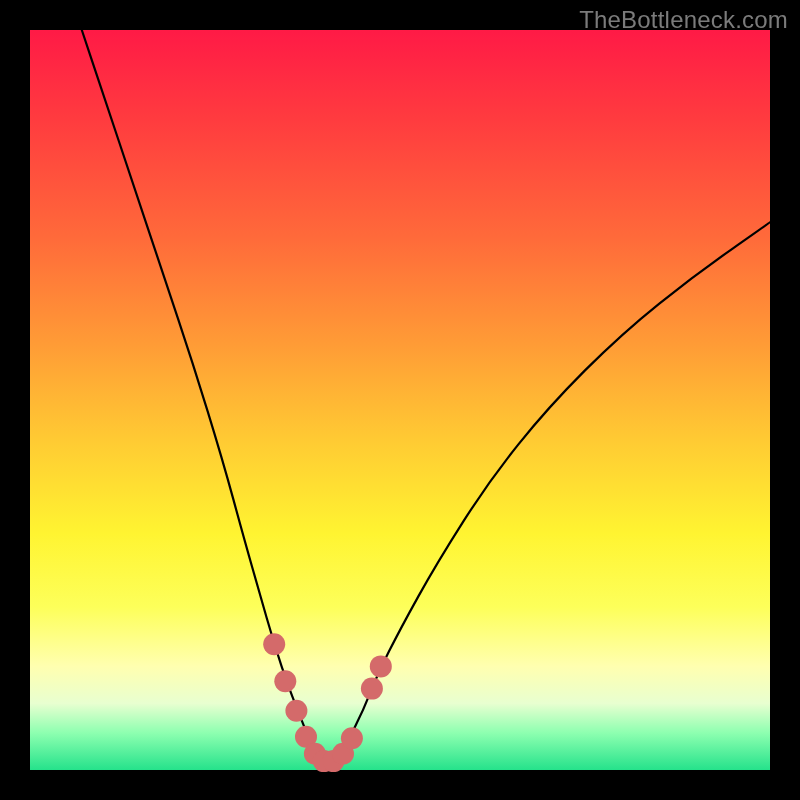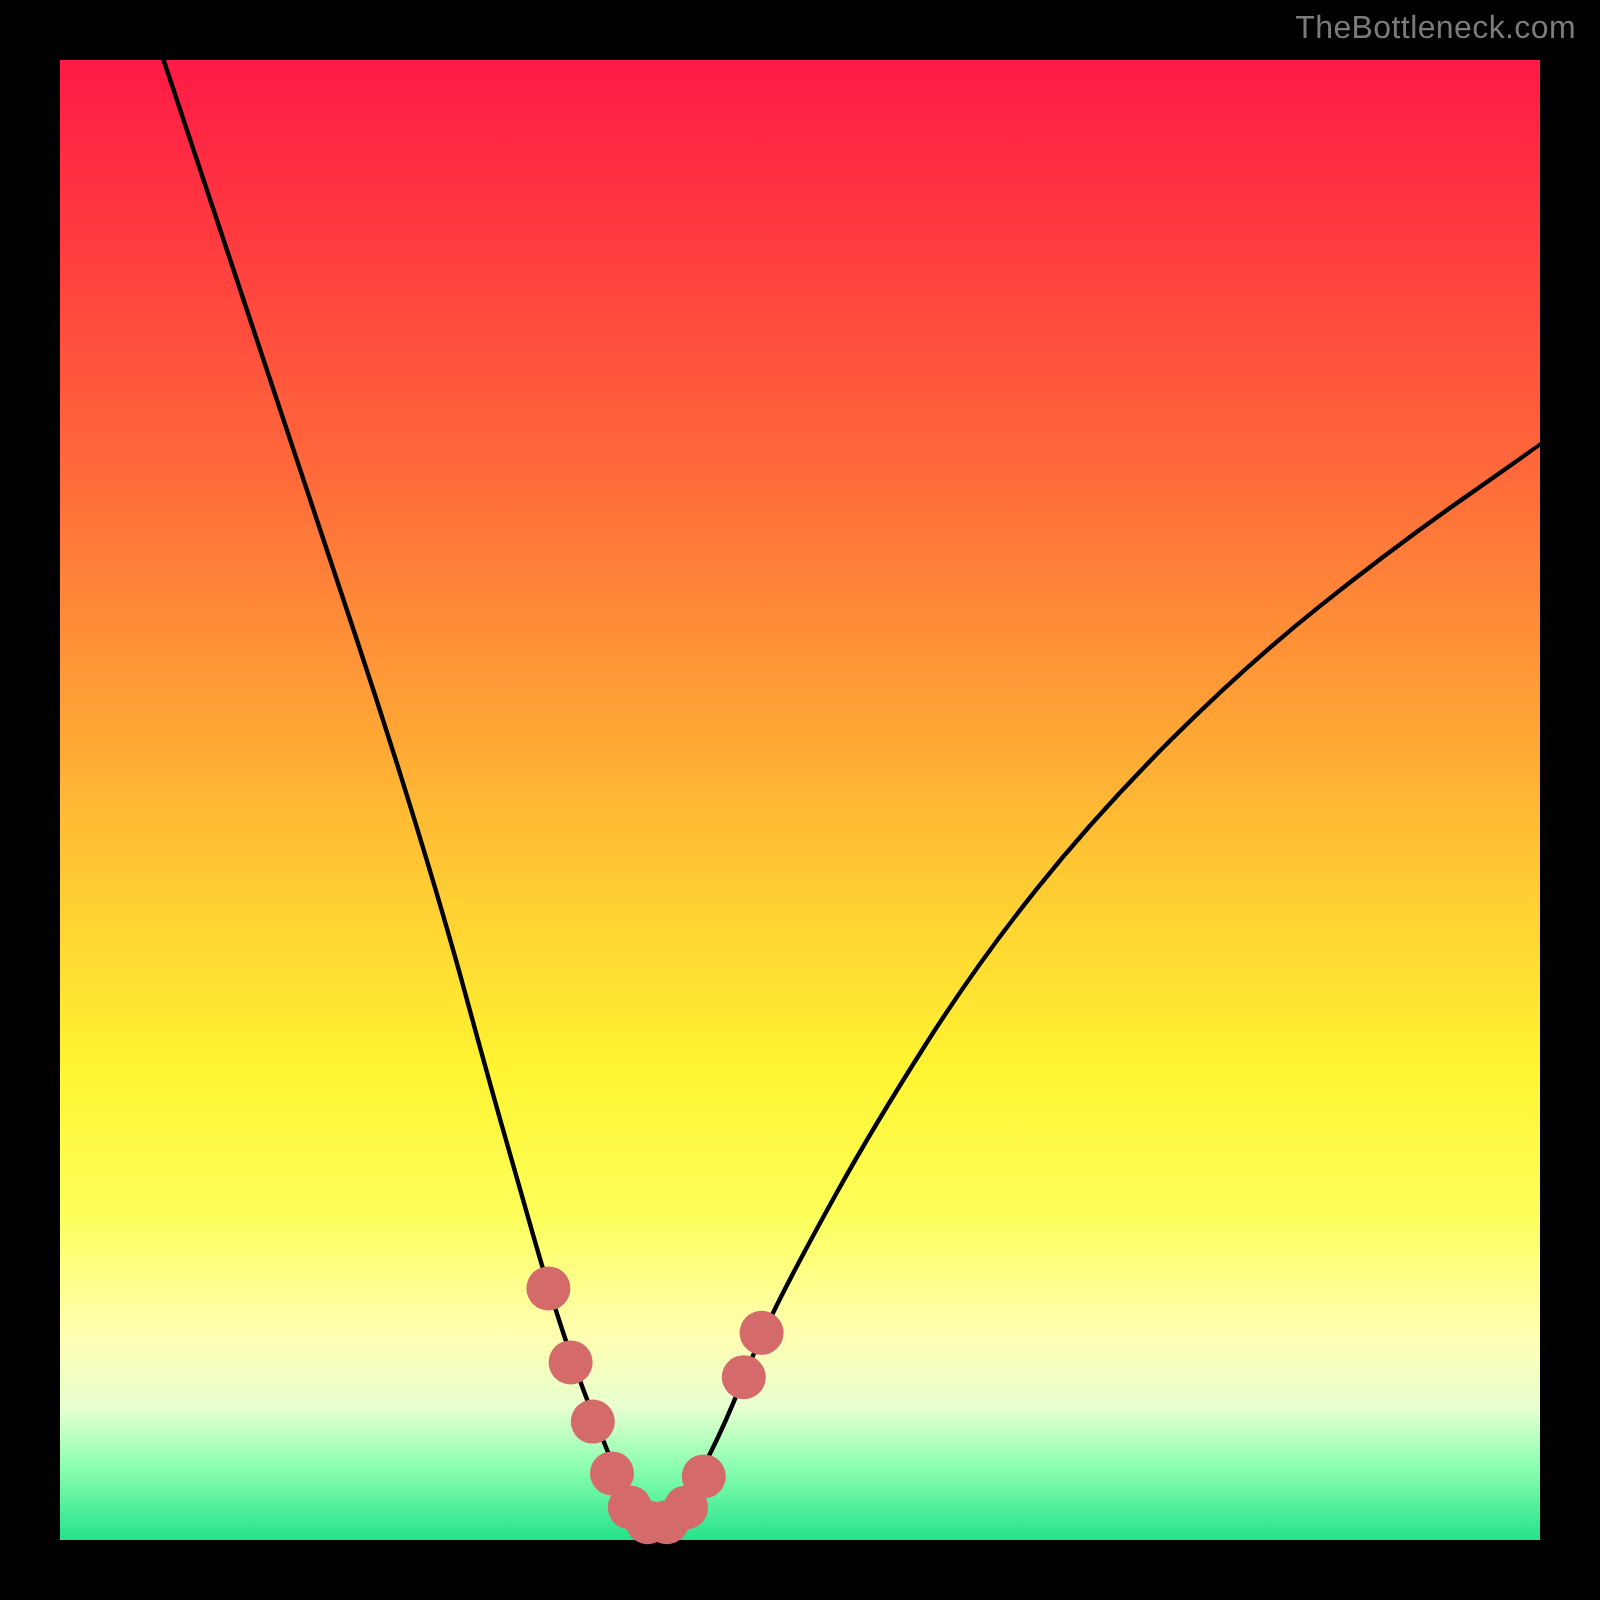--- a/index.html
+++ b/index.html
@@ -28,21 +28,21 @@
       #ffffb0 86%,
       #e8ffd0 91%,
       #8dffb0 95%,
       #25e28b 100%);
   }
   .watermark {
     position: absolute;
     top: 6px;
     right: 12px;
     color: #7b7b7b;
-    font-size: 16px;
+    font-size: 24px;
     font-weight: 500;
     letter-spacing: 0.2px;
     user-select: none;
   }
   svg.curve {
     position: absolute;
     left: 0;
     top: 0;
     width: 740px;
     height: 740px;

